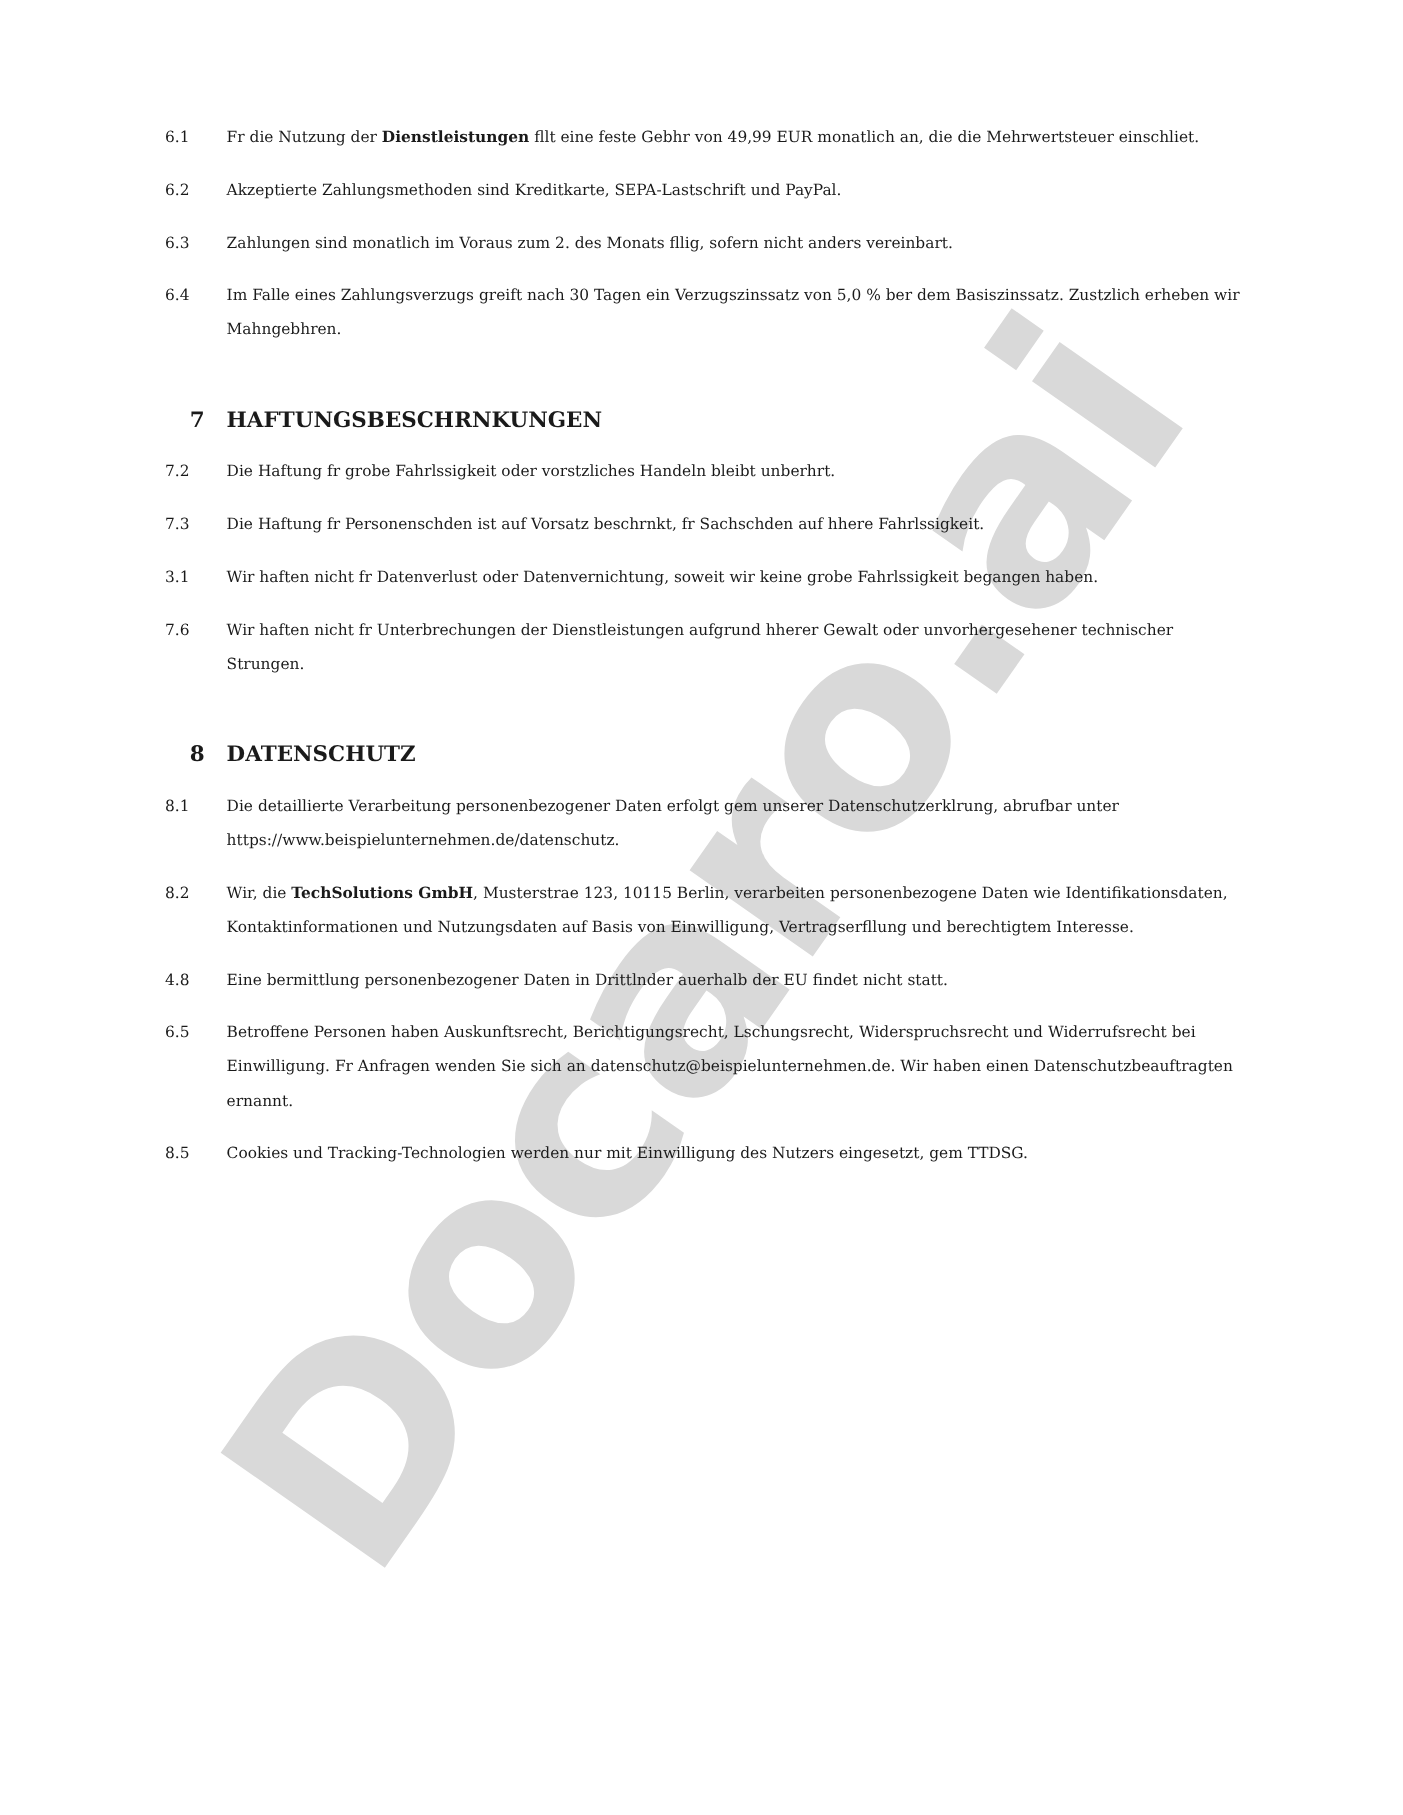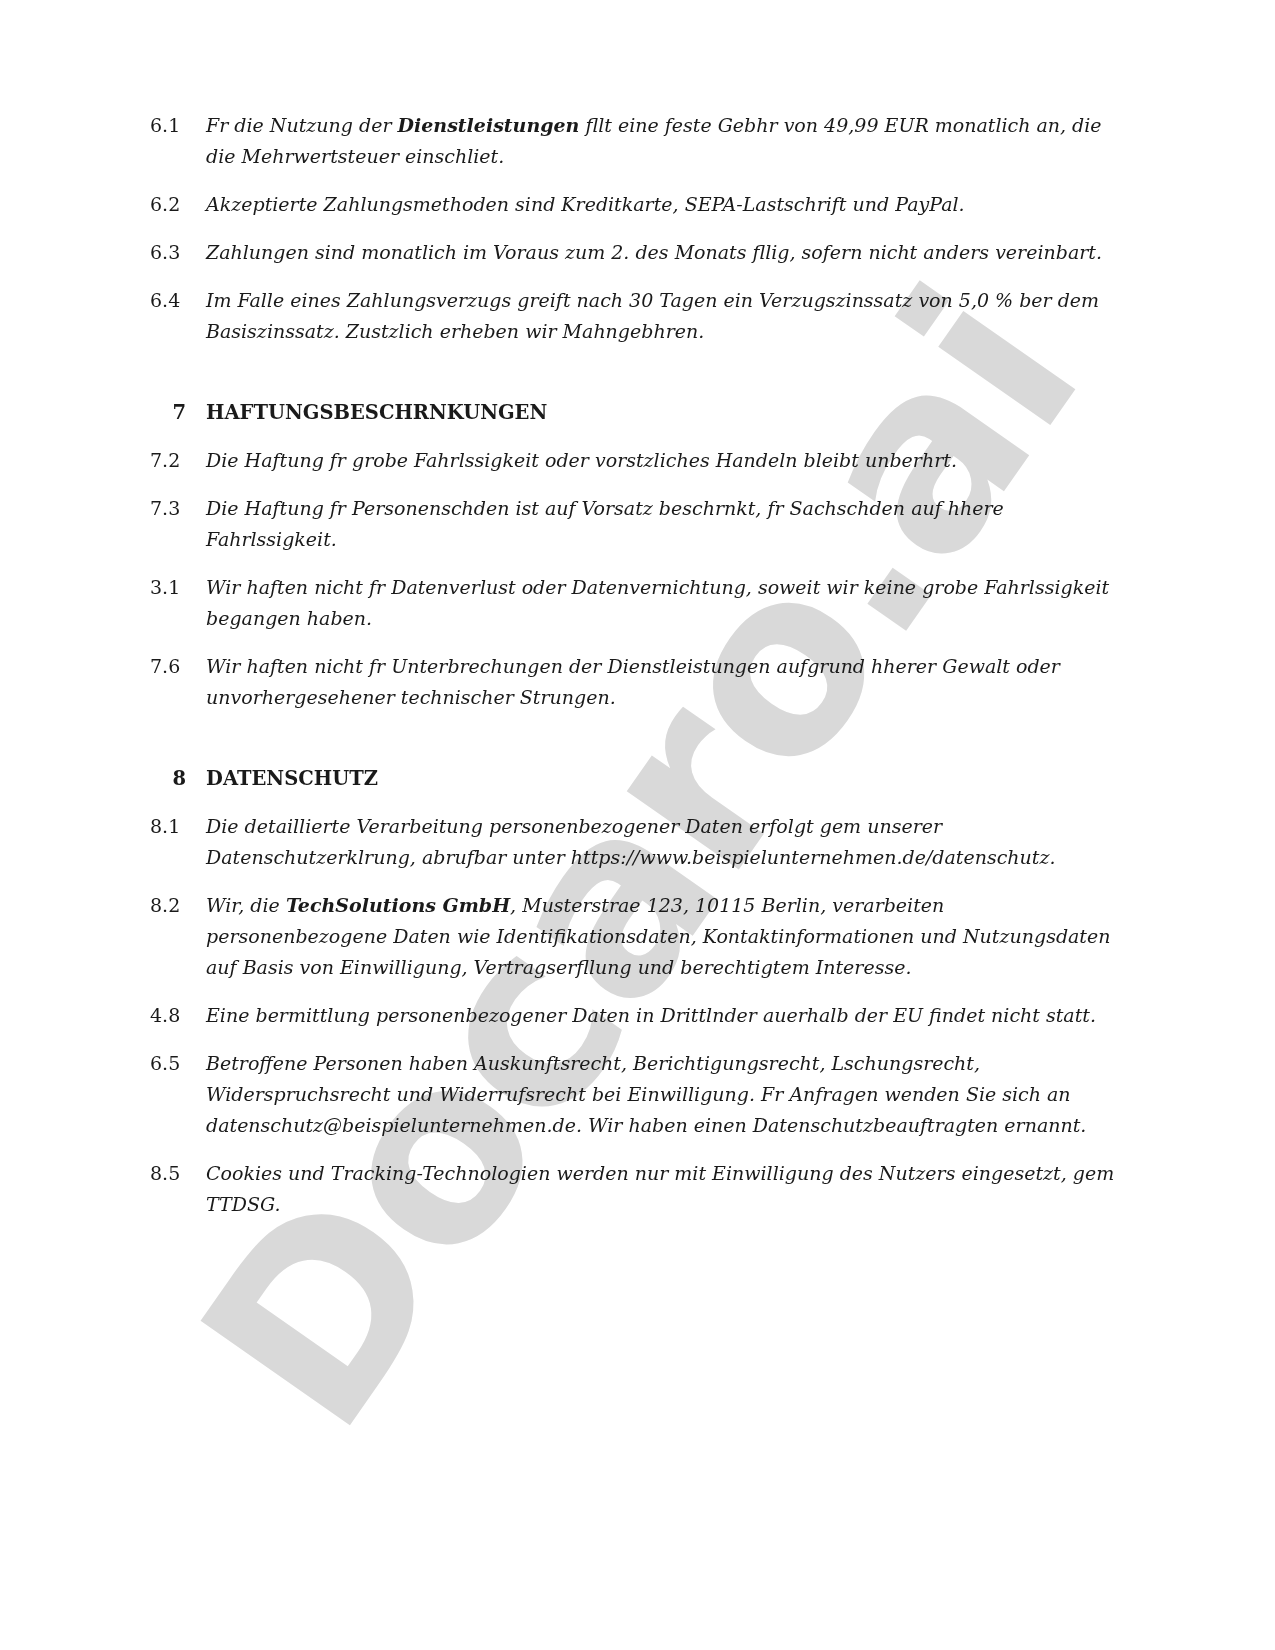--- a/index.html
+++ b/index.html
@@ -39,31 +39,30 @@
     }
     .content {
       position: absolute;
       left: 150px;
       top: 110px;
       width: 980px;
       z-index: 1;
     }
     .item {
       display: flex;
-      font-size: 19px;
+      font-size: 14px;
       line-height: 31px;
       margin-bottom: 17px;
     }
     .item .num {
       width: 56px;
       flex: 0 0 56px;
     }
     .item .text {
       flex: 1 1 auto;
-      font-style: italic;
     }
     .heading {
       display: flex;
       font-size: 19.5px;
       line-height: 31px;
       font-weight: bold;
       margin-top: 50px;
       margin-bottom: 17px;
     }
     .heading .num {

